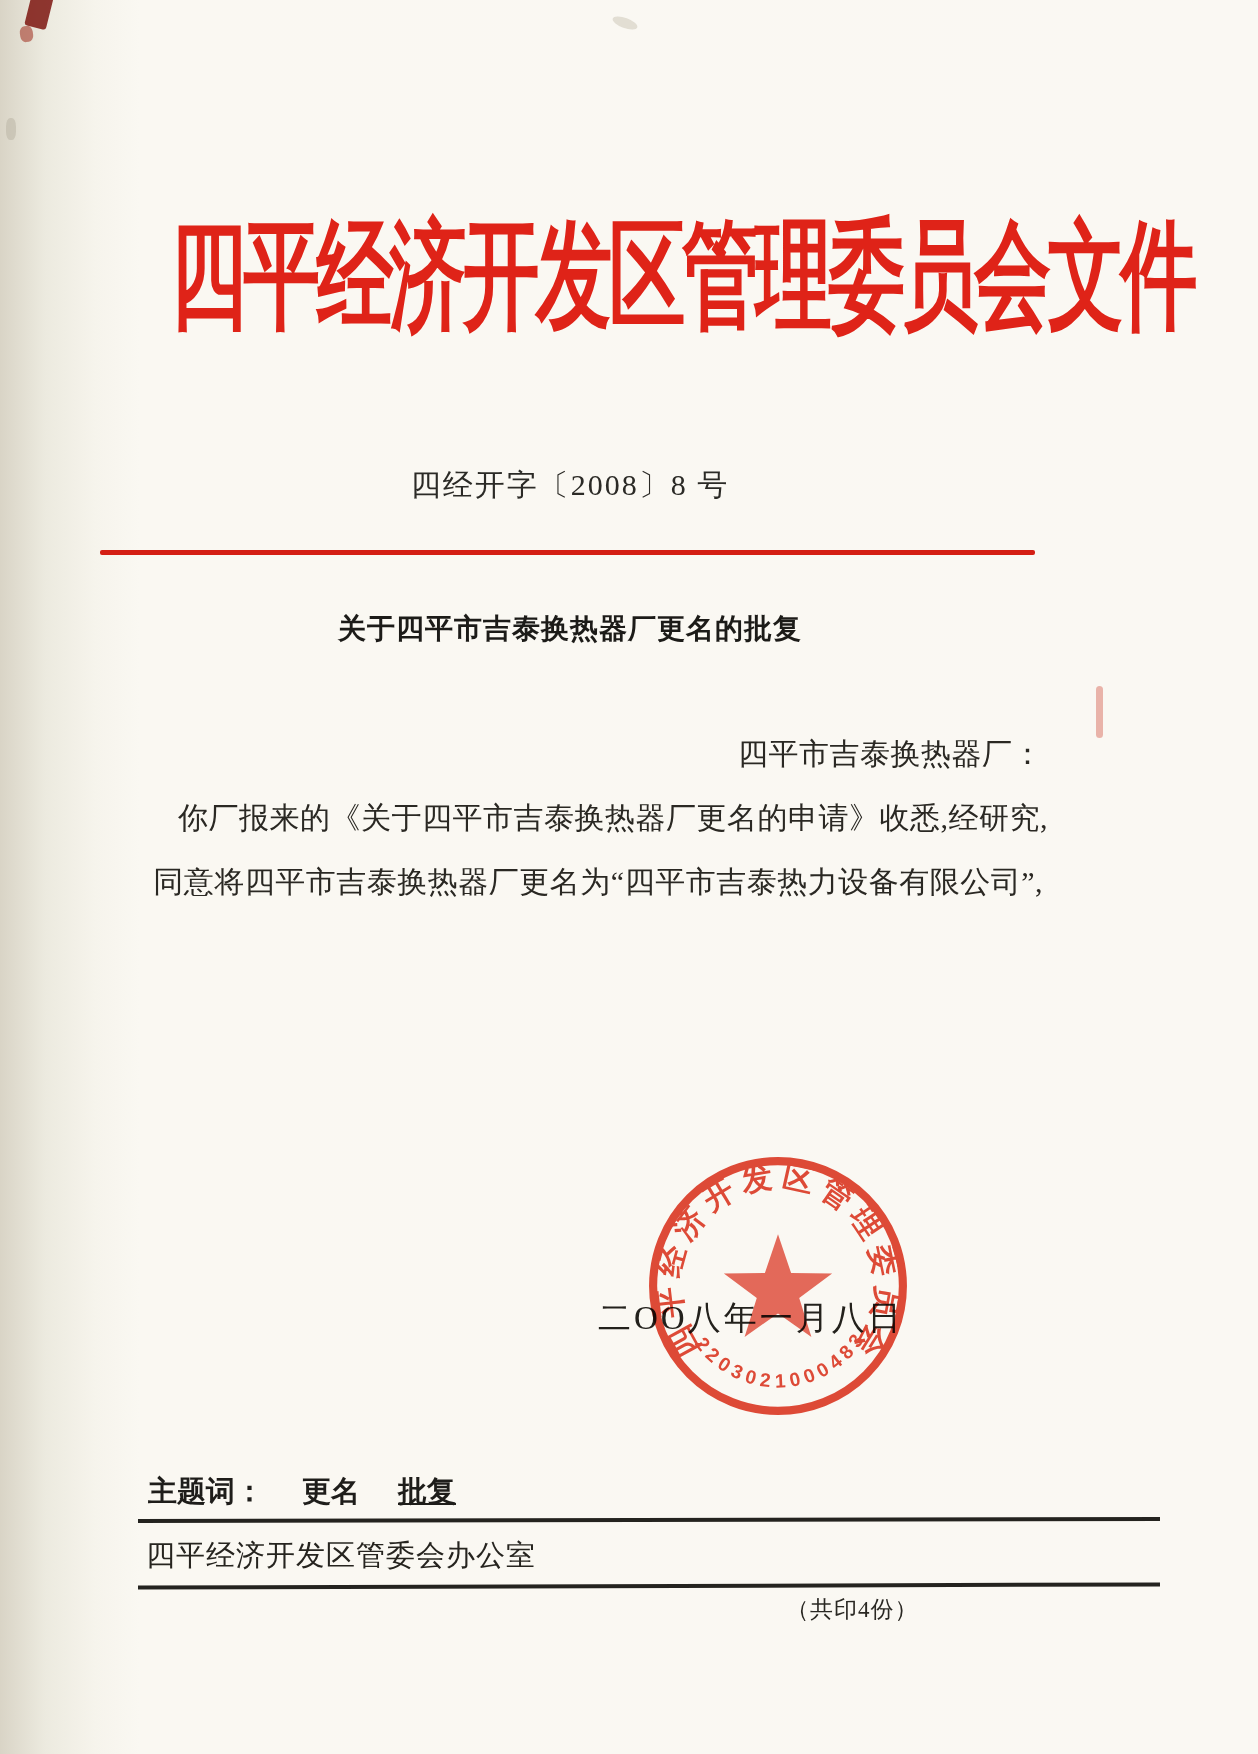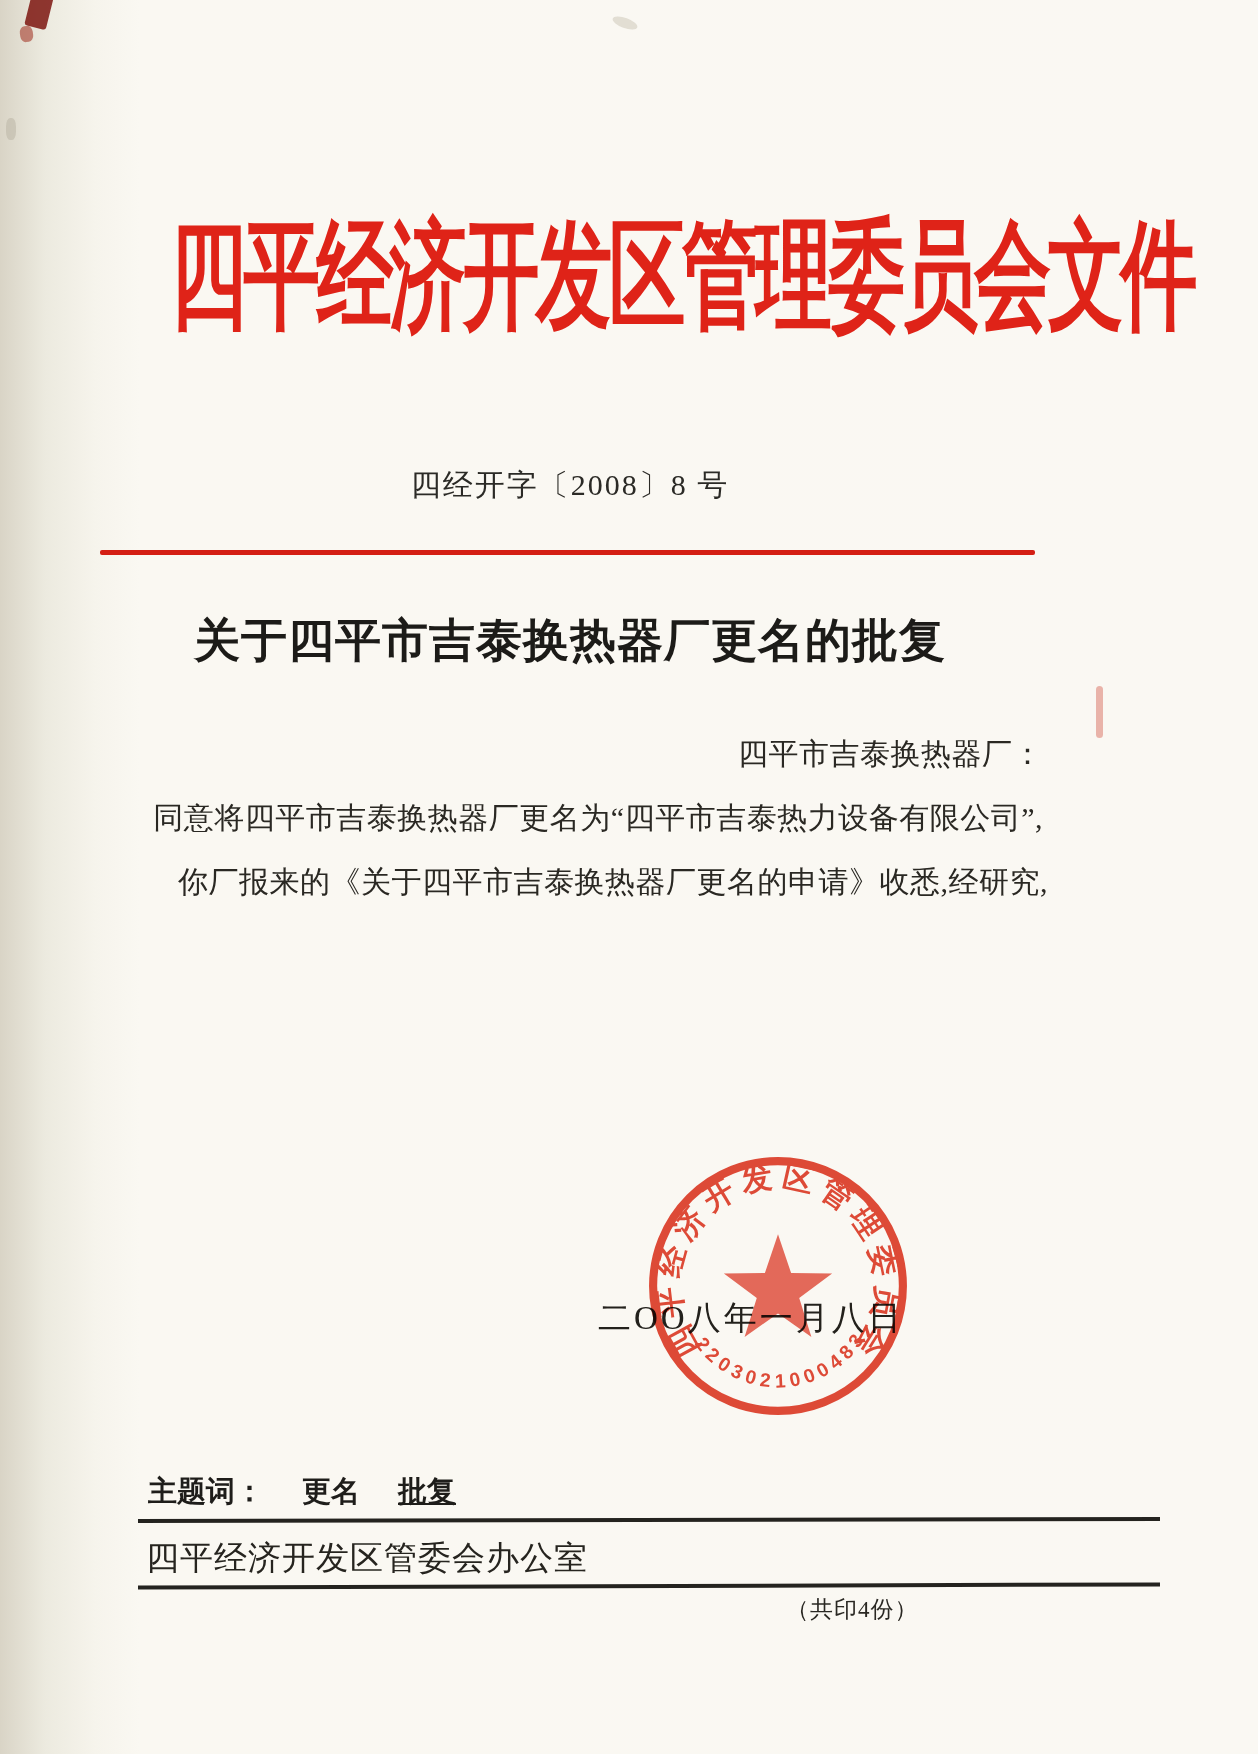--- a/index.html
+++ b/index.html
@@ -32,21 +32,21 @@
   }
   .doc-number{
     position:absolute;left:0;top:436px;width:940px;
     text-align:center;font-size:30px;letter-spacing:2px;color:#2b2a26;margin-top:29px;
   }
   .red-rule{position:absolute;left:0;top:550px;width:935px;height:5px;background:#d41f14;border-radius:2px;}
 
   .doc-title{
     position:absolute;left:0;top:610px;width:940px;text-align:center;
     font-family:"Liberation Sans","DejaVu Sans",sans-serif;
-    font-weight:bold;font-size:46px;letter-spacing:1px;color:#1c1b18;
+    font-weight:bold;font-size:28px;letter-spacing:1px;color:#1c1b18;
   }
 
   .body-block{position:absolute;left:18px;top:722px;width:925px;font-size:30px;color:#2a2823;}
   .body-block .line{height:64px;line-height:64px;white-space:nowrap;letter-spacing:0.5px;text-align:right;}
   .body-block .indent{text-indent:60px;}
 
   .issue-date{
     position:absolute;left:598px;top:1296px;z-index:1;
     font-size:33px;letter-spacing:3px;color:#23211c;white-space:nowrap;
   }
@@ -64,21 +64,21 @@
   .keywords-row .kw{margin-left:38px;}
   .keywords-row .kw2{text-decoration:underline;}
 
   .hline{position:absolute;left:138px;width:1022px;height:4px;background:#24231f;}
   .hline1{top:1518px;transform:rotate(-0.12deg);}
   .hline2{top:1584px;transform:rotate(-0.18deg);}
 
   .issuer-row{
     position:absolute;left:146px;top:1536px;width:792px;
     display:flex;justify-content:space-between;
-    font-size:33px;color:#26241f;white-space:nowrap;letter-spacing:1px;
+    font-size:29px;color:#26241f;white-space:nowrap;letter-spacing:1px;
   }
   .copies{
     position:absolute;left:786px;top:1594px;
     font-size:23px;color:#2a2823;letter-spacing:1px;
   }
 </style>
 </head>
 <body>
 
 <div class="page">
@@ -90,22 +90,22 @@
   <div class="smudge-top"></div>
 
   <div class="content">
     <div class="header-title">四平经济开发区管理委员会文件</div>
     <div class="doc-number">四经开字〔2008〕8 号</div>
     <div class="red-rule"></div>
     <div class="doc-title">关于四平市吉泰换热器厂更名的批复</div>
 
     <div class="body-block">
       <div class="line">四平市吉泰换热器厂：</div>
+      <div class="line indent">你厂报来的《关于四平市吉泰换热器厂更名的申请》收悉,经研究,</div>
       <div class="line">同意将四平市吉泰换热器厂更名为“四平市吉泰热力设备有限公司”,</div>
-      <div class="line indent">你厂报来的《关于四平市吉泰换热器厂更名的申请》收悉,经研究,</div>
     </div>
   </div>
 
   <div class="issue-date">二OO八年一月八日</div>
 
   <svg class="stamp" viewBox="0 0 260 260" xmlns="http://www.w3.org/2000/svg" xmlns:xlink="http://www.w3.org/1999/xlink">
     <defs>
       <path id="arcTop" d="M 61.4 198.6 A 97 97 0 1 1 198.6 198.6" fill="none"></path>
       <path id="arcBottom" d="M 43.4 180 A 100 100 0 0 0 216.6 180" fill="none"></path>
     </defs>

